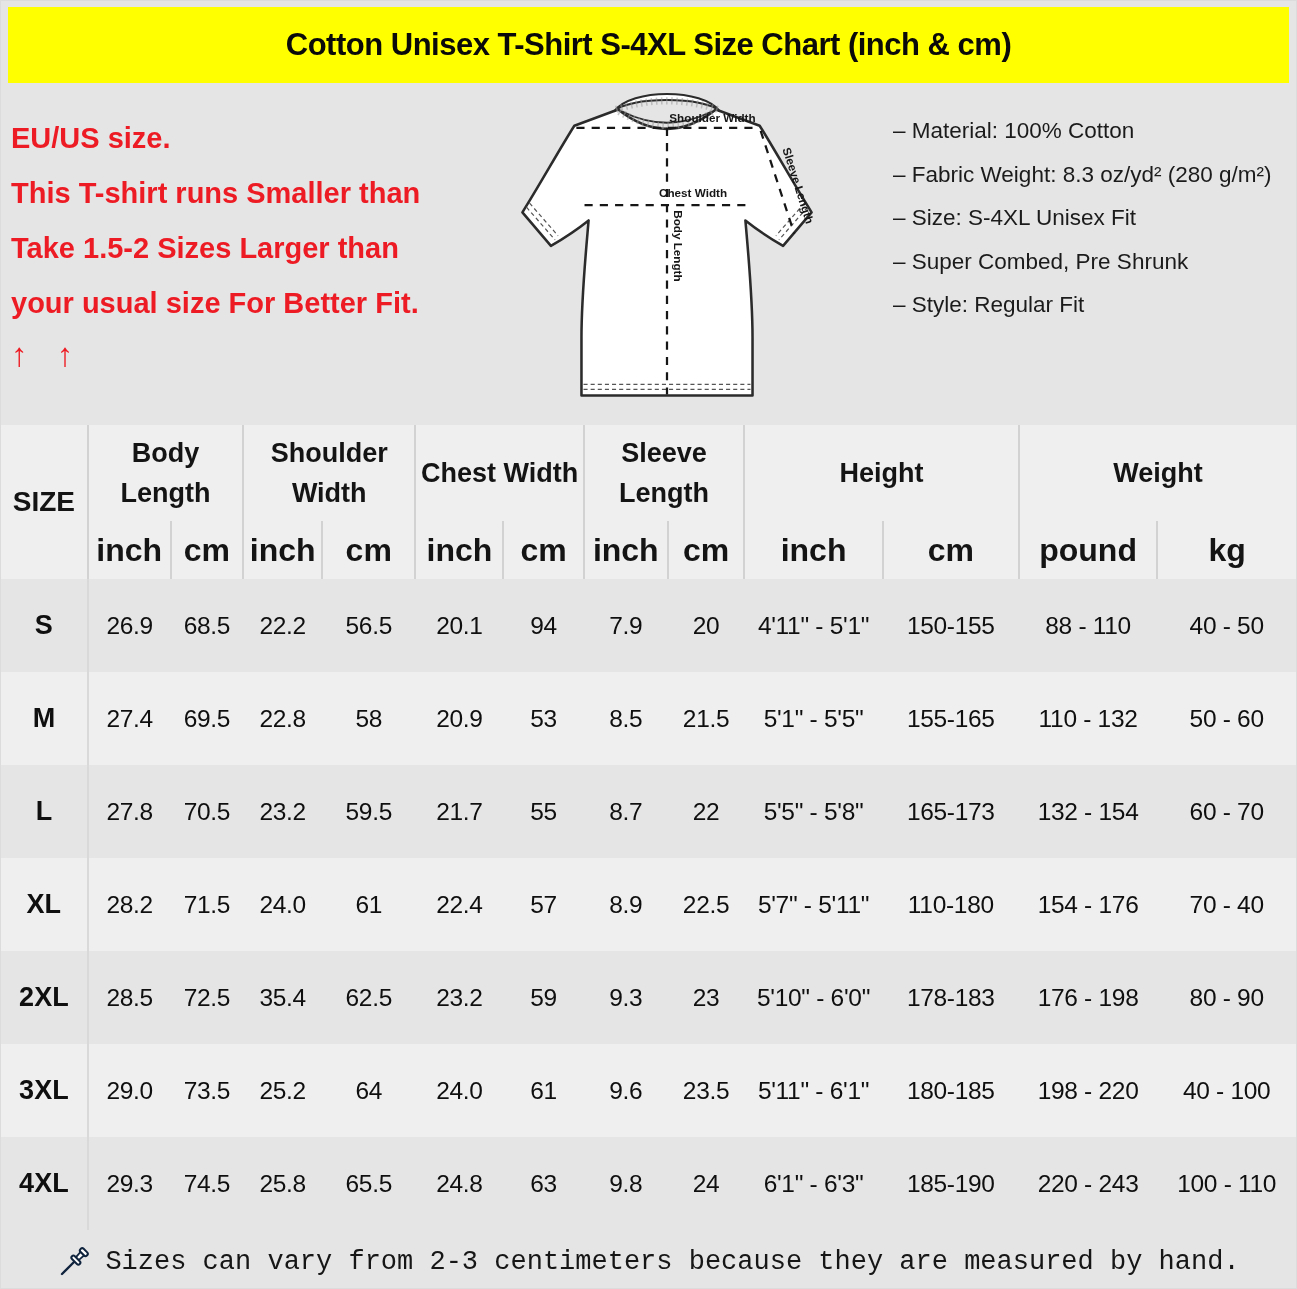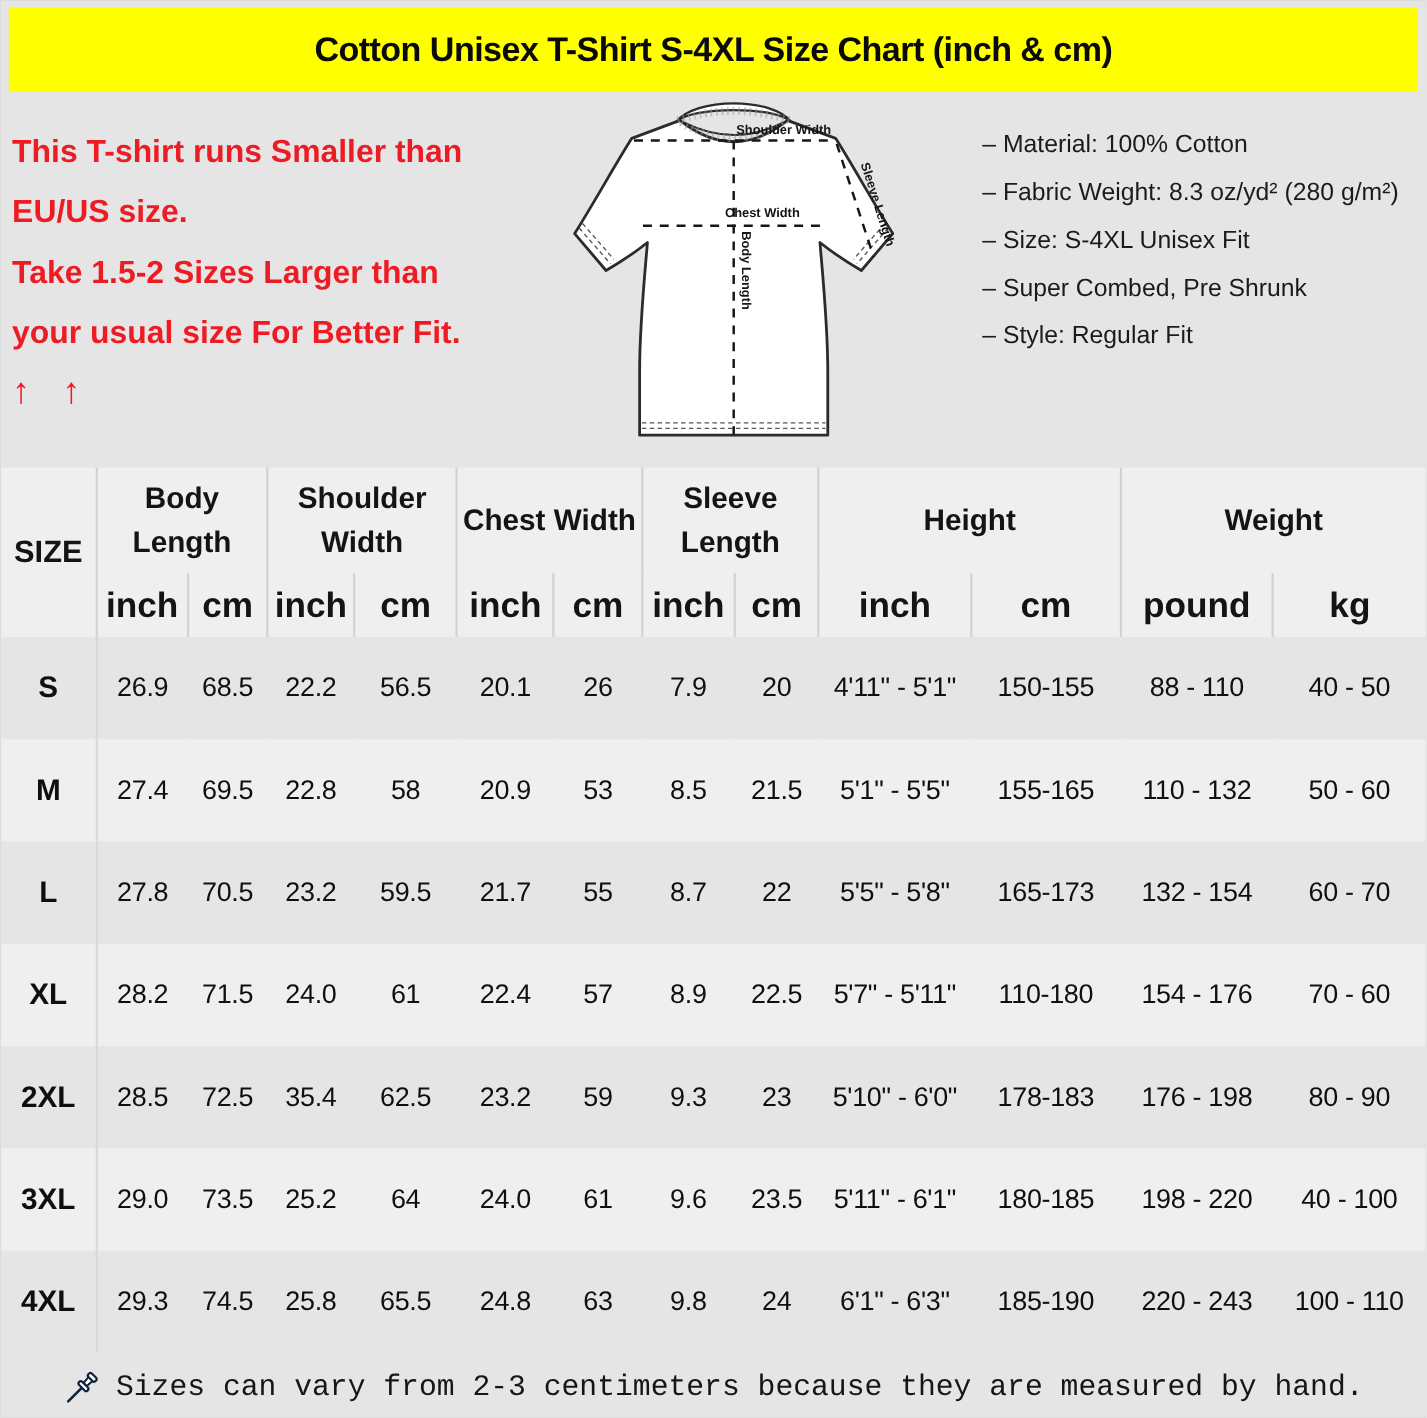--- a/index.html
+++ b/index.html
@@ -51,22 +51,22 @@
 <div class="page">
 
   <div class="banner">
     <div class="banner-title">Cotton Unisex T-Shirt S-4XL Size Chart (inch &amp; cm)</div>
   </div>
 
   <div class="info">
 
     <div class="warning">
       <div id="warning-lines">
+          <div>EU/US size.</div>
           <div>This T-shirt runs Smaller than</div>
-          <div>EU/US size.</div>
           <div>Take 1.5-2 Sizes Larger than</div>
           <div>your usual size For Better Fit.</div>
         </div>
       <div class="arrows">↑ ↑</div>
     </div>
 
     <div class="diagram">
       <svg width="336" height="336" viewBox="0 0 330 330">
 
         <path d="M117 26 L74 42 C60 64 40 100 23 127 L51 160 C63 153 78 143 88 135
@@ -149,21 +149,21 @@
         </tr>
     </thead>
     <tbody id="table-body">
         <tr>
           <td class="size-c">S</td>
           <td>26.9</td>
           <td>68.5</td>
           <td>22.2</td>
           <td>56.5</td>
           <td>20.1</td>
-          <td>26</td>
+          <td>94</td>
           <td>7.9</td>
           <td>20</td>
           <td>4'11" - 5'1"</td>
           <td>150-155</td>
           <td>88 - 110</td>
           <td>40 - 50</td>
         </tr>
         <tr class="alt">
           <td class="size-c">M</td>
           <td>27.4</td>
@@ -200,21 +200,21 @@
           <td>71.5</td>
           <td>24.0</td>
           <td>61</td>
           <td>22.4</td>
           <td>57</td>
           <td>8.9</td>
           <td>22.5</td>
           <td>5'7" - 5'11"</td>
           <td>110-180</td>
           <td>154 - 176</td>
-          <td>70 - 60</td>
+          <td>70 - 40</td>
         </tr>
         <tr>
           <td class="size-c">2XL</td>
           <td>28.5</td>
           <td>72.5</td>
           <td>35.4</td>
           <td>62.5</td>
           <td>23.2</td>
           <td>59</td>
           <td>9.3</td>

